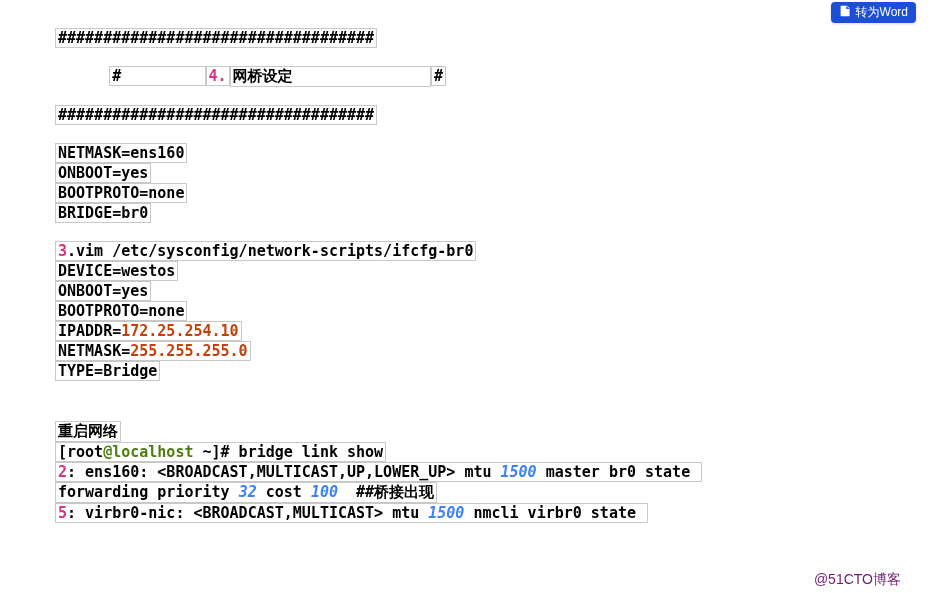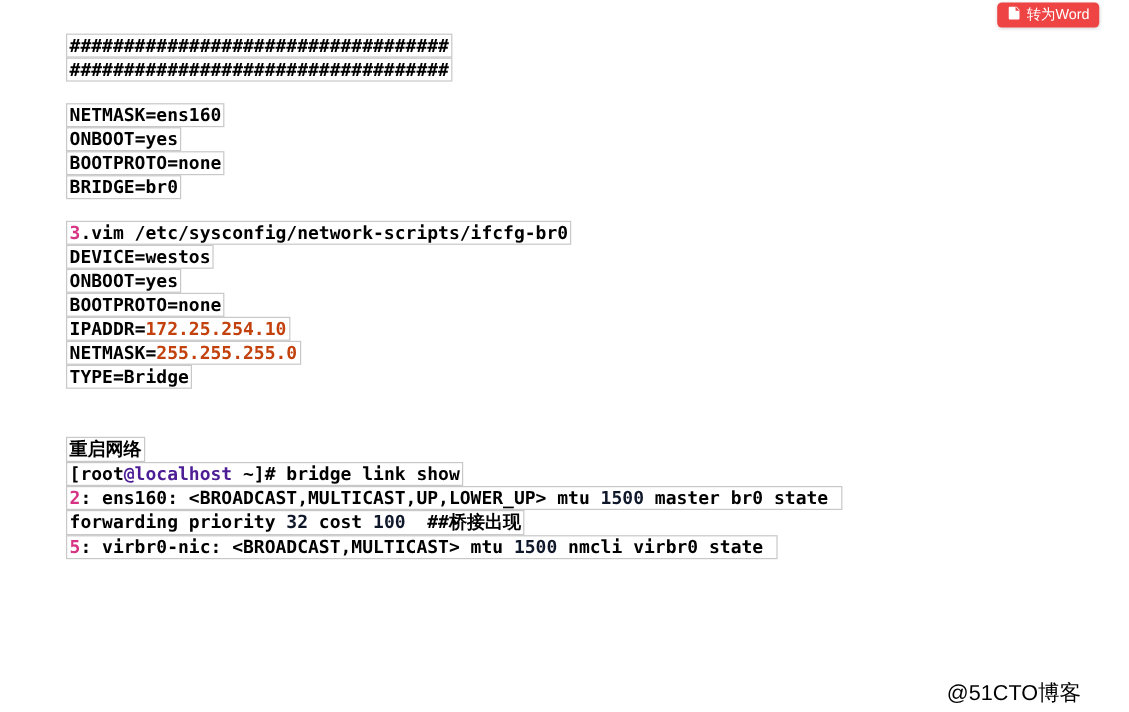--- a/index.html
+++ b/index.html
@@ -4,54 +4,57 @@
 <style>
   html,body{margin:0;padding:0;background:#fff;font-family:"DejaVu Sans Mono","Consolas",monospace;font-size:15px;color:#000;}
   .page{position:relative;width:941px;height:593px;overflow:hidden;}
   .content{padding:28px 0 0 55px;}
   .line{white-space:pre;}
   .seg{display:inline-block;vertical-align:top;}
   .box{border:1px solid #c8c8c8;padding:0 2px;}
   .b{font-weight:bold;}
   .magenta{color:#d63384;}
   .pink{color:#c2410c;}
-  .red{color:#4c1d95;}
-  .darkred{color:#0f172a;}
+  .red{color:#4d7c0f;}
+  .darkred{color:#3b82f6;font-style:italic;}
   .v18{height:18px;}
   .v40{height:40px;}
   .convert-btn{
     position:absolute;top:2px;right:25px;
-    background:#ef4444;color:#fff;border-radius:4px;
+    background:#1d4ed8;color:#fff;border-radius:4px;
     padding:2px 8px;font-size:12px;font-family:sans-serif;
     display:flex;align-items:flex-start;gap:4px;box-shadow:0 1px 3px rgba(0,0,0,.15);
   }
   .convert-btn svg{width:13px;height:13px;fill:#fff;}
   .watermark{
     position:absolute;right:40px;bottom:4px;
-    font-family:sans-serif;font-size:18px;color:#000000;
+    font-family:sans-serif;font-size:14px;color:#701a75;
   }
 </style>
 </head>
 <body>
 
 <div class="page">
 
   <div class="convert-btn">
     <span>
       <svg viewBox="0 0 16 16">
           <path d="M3 2h7l3 3v9a1 1 0 0 1-1 1H3a1 1 0 0 1-1-1V3a1 1 0 0 1 1-1zm6 0v4h4"></path>
           <path d="M5 9l1.2 4L8 9l1.8 4L11 9" fill="none" stroke="#fff" stroke-width="1"></path>
         </svg>
     </span>
     <span>转为Word</span>
   </div>
 
   <div class="content">
 
     <div class="line"><span class="seg box b">###################################</span></div>
+    <div class="line">
+      <span class="seg box b">#         </span><span class="seg box b magenta">4.</span><span class="seg box b">网桥设定               </span><span class="seg box b">#</span>
+    </div>
     <div class="line"><span class="seg box b">###################################</span></div>
 
     <div class="v18"></div>
 
     <div class="line"><span class="seg box b">NETMASK=ens160</span></div>
     <div class="line"><span class="seg box b"><span>ONBOOT</span><span>=yes</span></span></div>
     <div class="line"><span class="seg box b"><span>BOOTPROTO</span><span>=none</span></span></div>
     <div class="line"><span class="seg box b"><span>BRIDGE</span><span>=br0</span></span></div>
 
     <div class="v18"></div>

